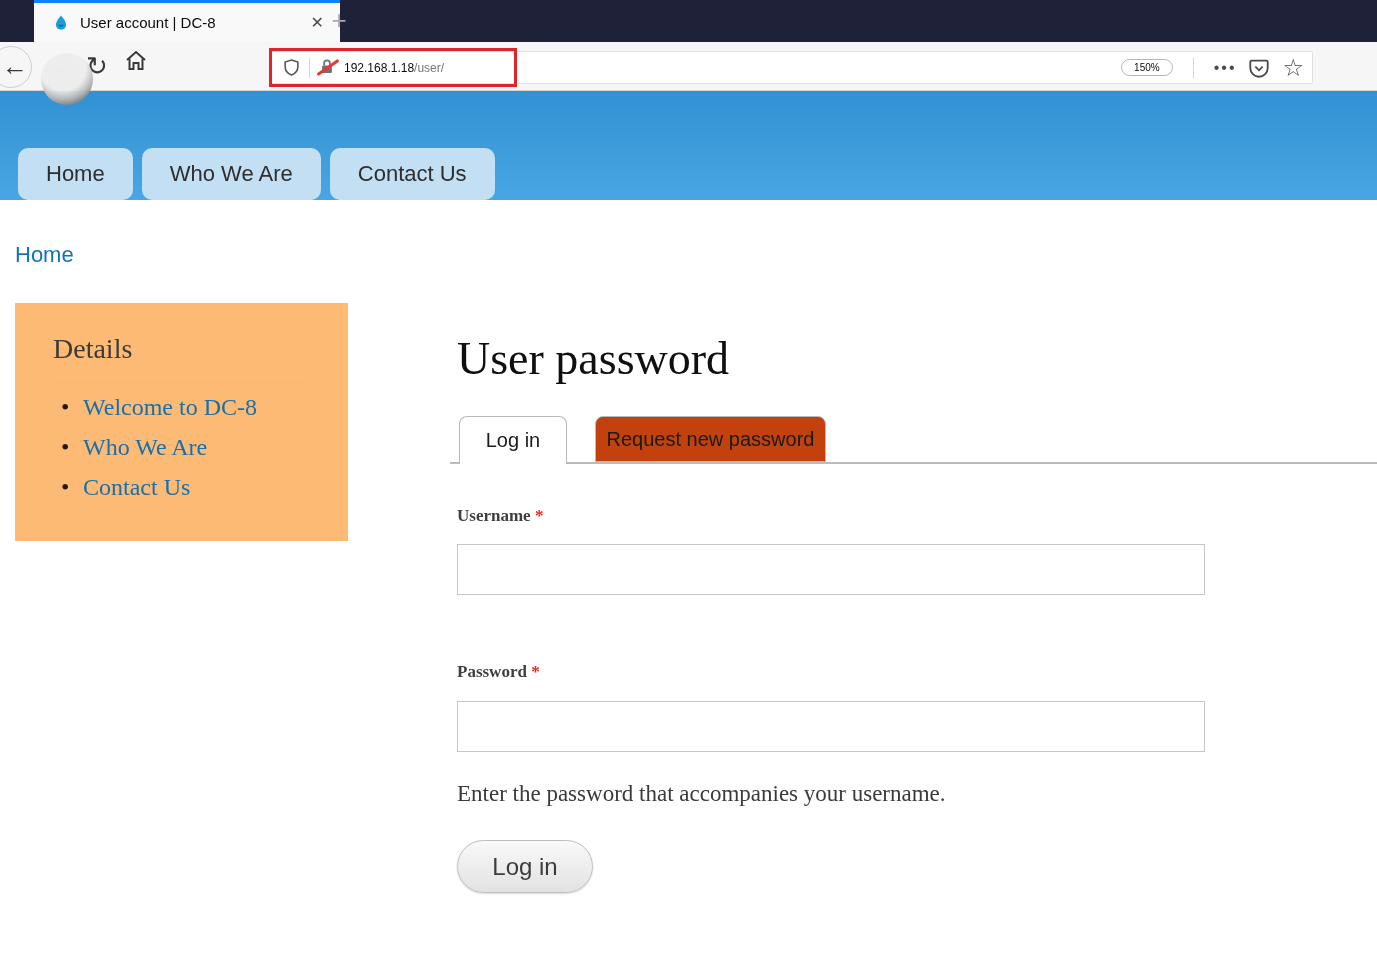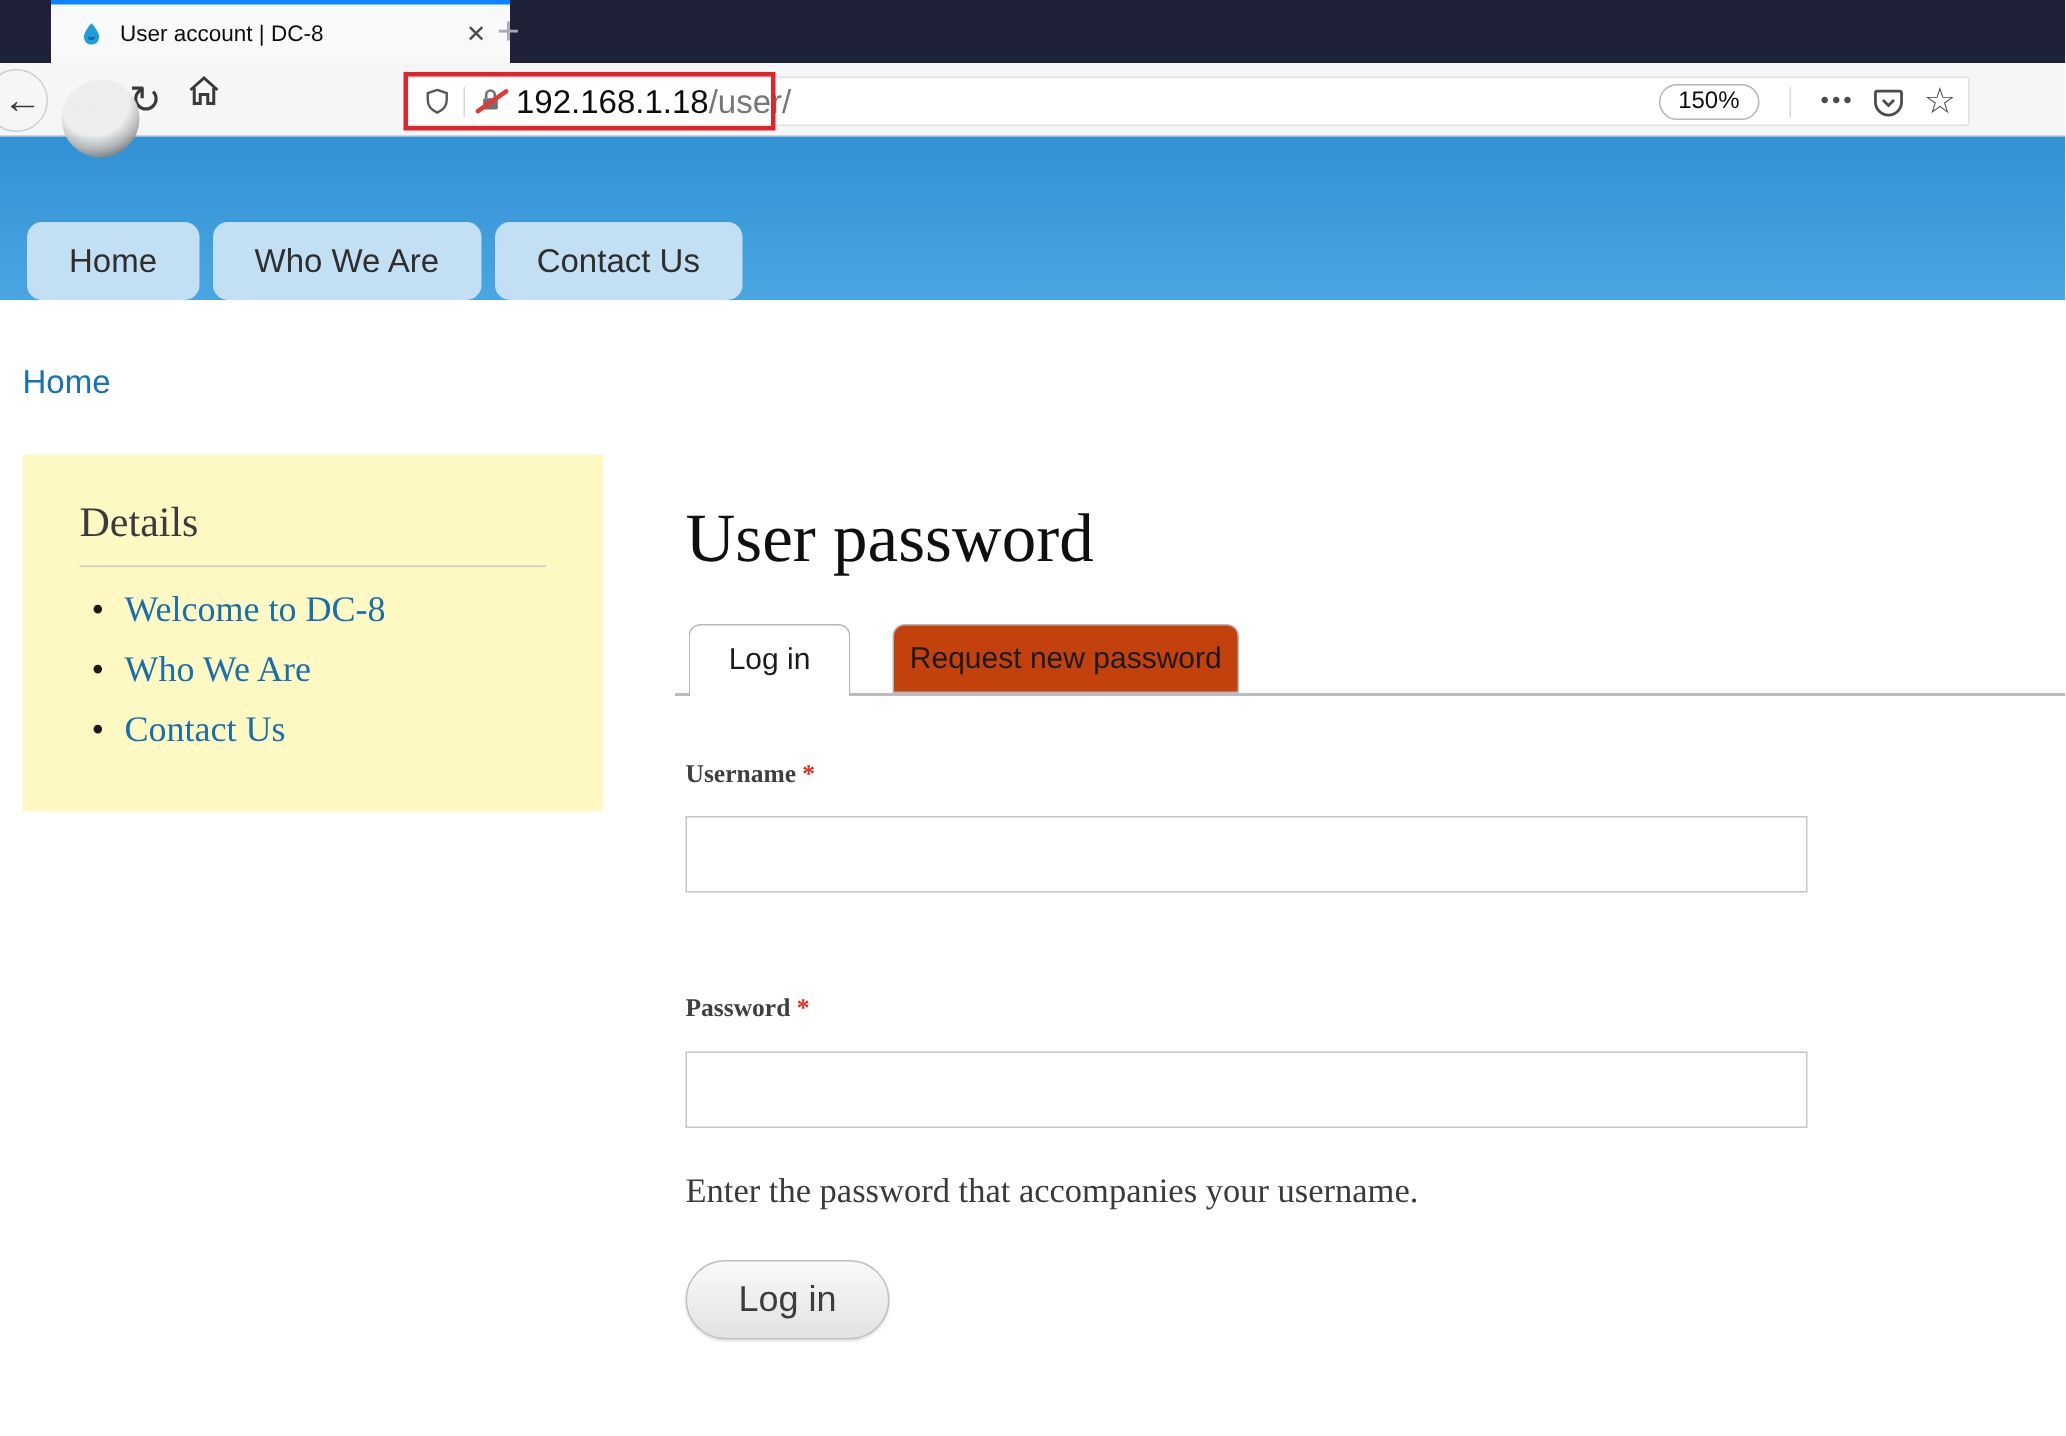--- a/index.html
+++ b/index.html
@@ -16,44 +16,44 @@
   .newtab-btn { position:absolute; left:322px; top:4px; width:34px; height:34px; color:#a7aab8;
                 font-size:26px; line-height:32px; text-align:center; }
   .toolbar { position:absolute; left:0; top:42px; width:1377px; height:49px; background:#f6f6f7;
              border-bottom:1px solid #d4d4d8; }
   .navbtn { position:absolute; top:50px; font-size:26px; color:#3a3a3e; line-height:32px; }
   .back-circle { position:absolute; left:-10px; top:46px; width:42px; height:42px; border:1px solid #cfcfd3;
                  border-radius:50%; background:#f6f6f7; }
   .urlbar { position:absolute; left:271px; top:51px; width:1042px; height:33px; background:#ffffff;
             border:1px solid #e1e1e5; border-radius:2px; display:flex; align-items:center; }
   .url-sep { width:1px; height:20px; background:#d7d7db; margin:0 8px; }
-  .url-text { font-size:22px; color:#0c0c0d; margin-left:6px; }
+  .url-text { font-size:12px; color:#0c0c0d; margin-left:6px; }
   .url-path { color:#767676; }
   .url-right { position:absolute; right:8px; top:0; height:31px; display:flex; align-items:center; gap:12px; }
-  .zoom-badge { border:1px solid #b6b6ba; border-radius:13px; padding:2px 12px; font-size:16px; color:#0c0c0d; background:#fff; }
+  .zoom-badge { border:1px solid #b6b6ba; border-radius:13px; padding:2px 12px; font-size:10px; color:#0c0c0d; background:#fff; }
   .dots { font-size:16px; color:#4a4a4f; letter-spacing:2px; }
   .star-glyph { font-size:24px; color:#4a4a4f; }
   .red-annotation { position:absolute; left:269px; top:48px; width:248px; height:39px;
                     border:3px solid #e0242b; z-index:9; pointer-events:none; }
   .partial-logo { position:absolute; left:41px; top:53px; width:52px; height:52px; border-radius:50%;
                   background:radial-gradient(circle at 42% 28%, #ededed 48%, #b9b9b9 66%, #4e4f52 92%);
                   z-index:5; opacity:.95; }
 
   
   .site-header { position:absolute; left:0; top:91px; width:1377px; height:109px;
                  background:linear-gradient(180deg,#3191d3 0%,#4aa6e3 100%); }
   .main-nav { position:absolute; left:18px; bottom:0; display:flex; gap:9px; }
   .nav-tab { background:#c3dff4; border-radius:10px; height:52px; display:flex; align-items:center;
              justify-content:center; font-size:22px; color:#2e2e2e; padding:0 28px; }
 
   
   .breadcrumb { position:absolute; left:15px; top:242px; font-size:22px; color:#1273b9; }
 
   
-  .sidebar { position:absolute; left:15px; top:303px; width:387px; height:238px; background:#fef9c3; }
+  .sidebar { position:absolute; left:15px; top:303px; width:333px; height:238px; background:#fdba74; }
   .sidebar h2 { font-family:"Liberation Serif", serif; font-weight:400; font-size:28px; color:#3b3b3b;
                 margin:30px 0 0 38px; }
   .sidebar .rule { margin:12px 38px 0 38px; border-top:1px solid #c9c9c9; height:0; }
   .sidebar ul { list-style:none; margin:16px 0 0 46px; }
   .sidebar li { position:relative; padding-left:22px; margin-bottom:13px; font-family:"Liberation Serif", serif;
                 font-size:24px; }
   .sidebar li::before { content:"•"; position:absolute; left:0; top:0; color:#1a1a1a; font-size:24px; }
   .sidebar li a { color:#186fad; text-decoration:none; }
 
   

